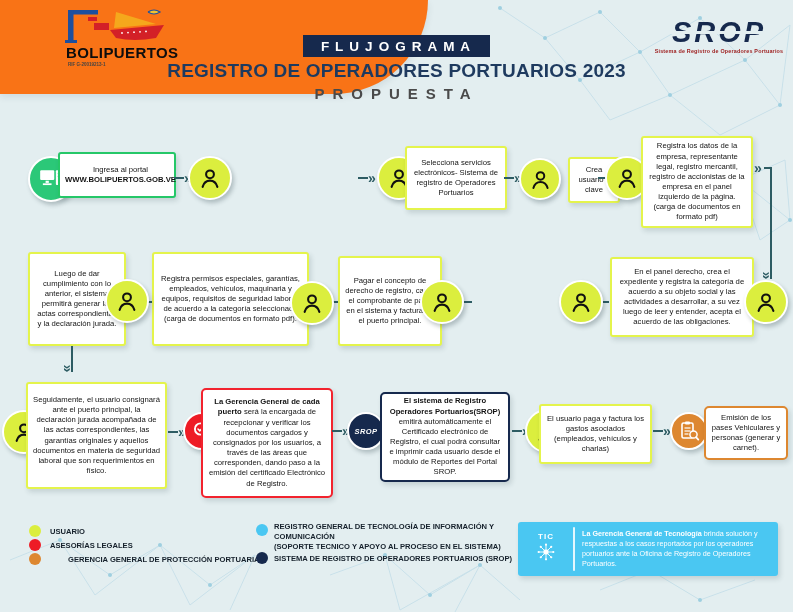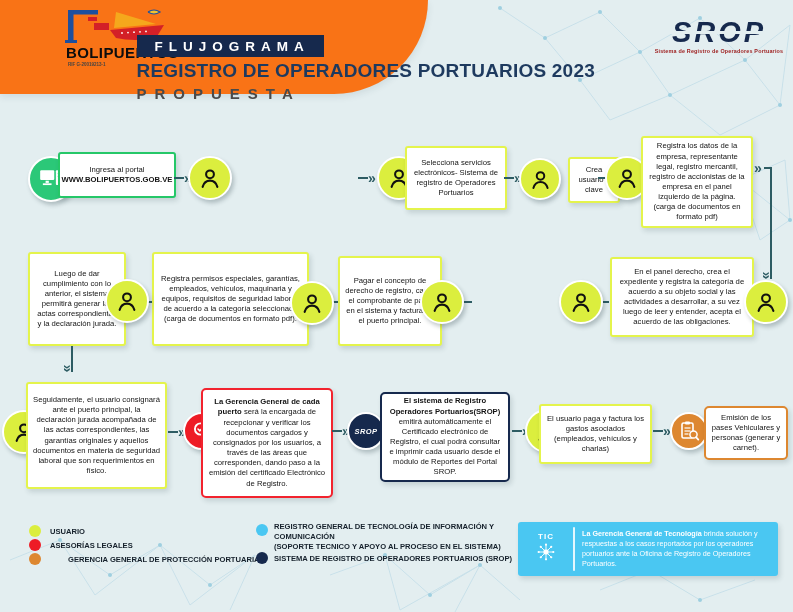--- a/index.html
+++ b/index.html
@@ -7,34 +7,34 @@
   .canvas { position:relative; width:793px; height:612px; background:#e3eef0; overflow:hidden; margin:0 auto; }
   .bg-net { position:absolute; left:0; top:0; width:793px; height:612px; }
 
   
   .logo-blob { position:absolute; left:0; top:0; width:428px; height:94px; background:#f97316;
                border-radius:0 0 120px 0; box-shadow:0 3px 7px rgba(30,60,70,.10); }
   .bp-art { position:absolute; left:64px; top:8px; }
   .bp-name { position:absolute; left:66px; top:44px; font-size:15px; font-weight:800; color:#0d0d0d; letter-spacing:.4px; }
   .bp-rif { position:absolute; left:68px; top:62px; font-size:4.5px; font-weight:700; color:#444; }
 
-  .title-block { position:absolute; left:50%; top:35px; transform:translateX(-50%); width:520px; }
+  .title-block { position:absolute; left:50%; top:35px; transform:translateX(-50%); text-align:center; width:520px; }
   .badge { display:inline-block; background:#16294d; color:#fff; font-weight:700; font-size:13.5px;
            letter-spacing:6px; padding:4px 14px 3px 18px; }
   .main-title { margin-top:3px; font-size:19px; font-weight:800; color:#1e3a5f; letter-spacing:.2px; white-space:nowrap; }
   .subtitle { margin-top:3px; font-size:15px; font-weight:600; color:#4a4a4a; letter-spacing:8px; }
 
   .srop-logo { position:absolute; left:650px; top:18px; width:138px; text-align:center; }
   .srop-word { position:relative; display:inline-block; font-size:29px; font-weight:800; font-style:italic;
                color:#16294d; letter-spacing:3px; line-height:1; }
   .srop-word::after { content:""; position:absolute; left:-2px; right:-2px; top:46%; height:2.5px; background:#e3eef0; }
   .srop-tag { margin-top:1px; font-size:5.4px; font-weight:700; color:#9c1b1b; letter-spacing:.2px; }
 
   
-  .box { position:absolute; background:#fff; display:flex; align-items:center; justify-content:center;
+  .box { position:absolute; background:#fff; display:flex; align-items:center; 
          text-align:center; padding:3px 5px; font-size:7.7px; line-height:1.32; color:#141414; font-weight:500;
          border-radius:3px; box-shadow:2px 3px 5px rgba(40,60,70,.16); }
   .b-yellow { border:2px solid #e4f44c; }
   .b-green  { border:2.5px solid #25c768; }
   .b-red    { border:2.5px solid #f2232e; border-radius:5px; }
   .b-navy   { border:2.5px solid #16294d; border-radius:5px; }
   .b-orange { border:2px solid #dd8730; border-radius:5px; }
   .box b { font-weight:800; }
 
   .circ { position:absolute; border-radius:50%; display:flex; align-items:center; justify-content:center;

